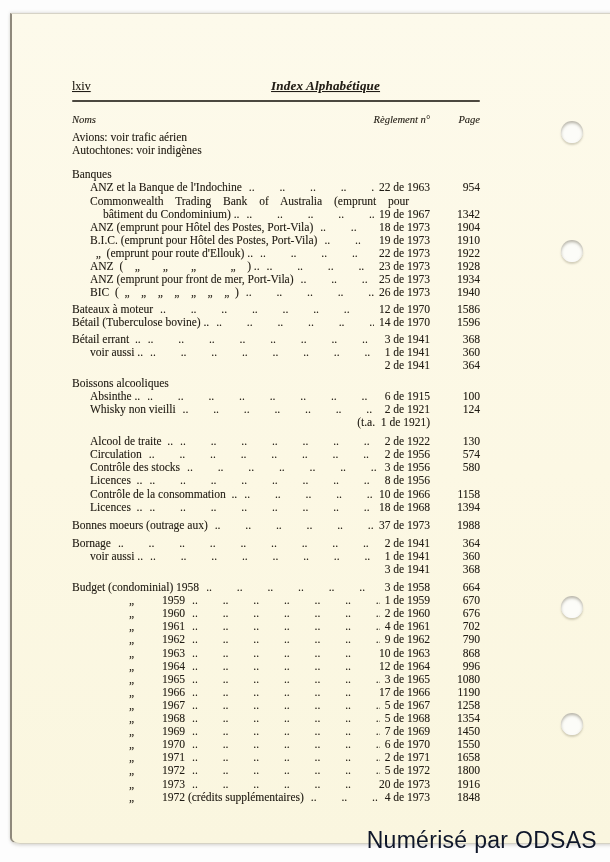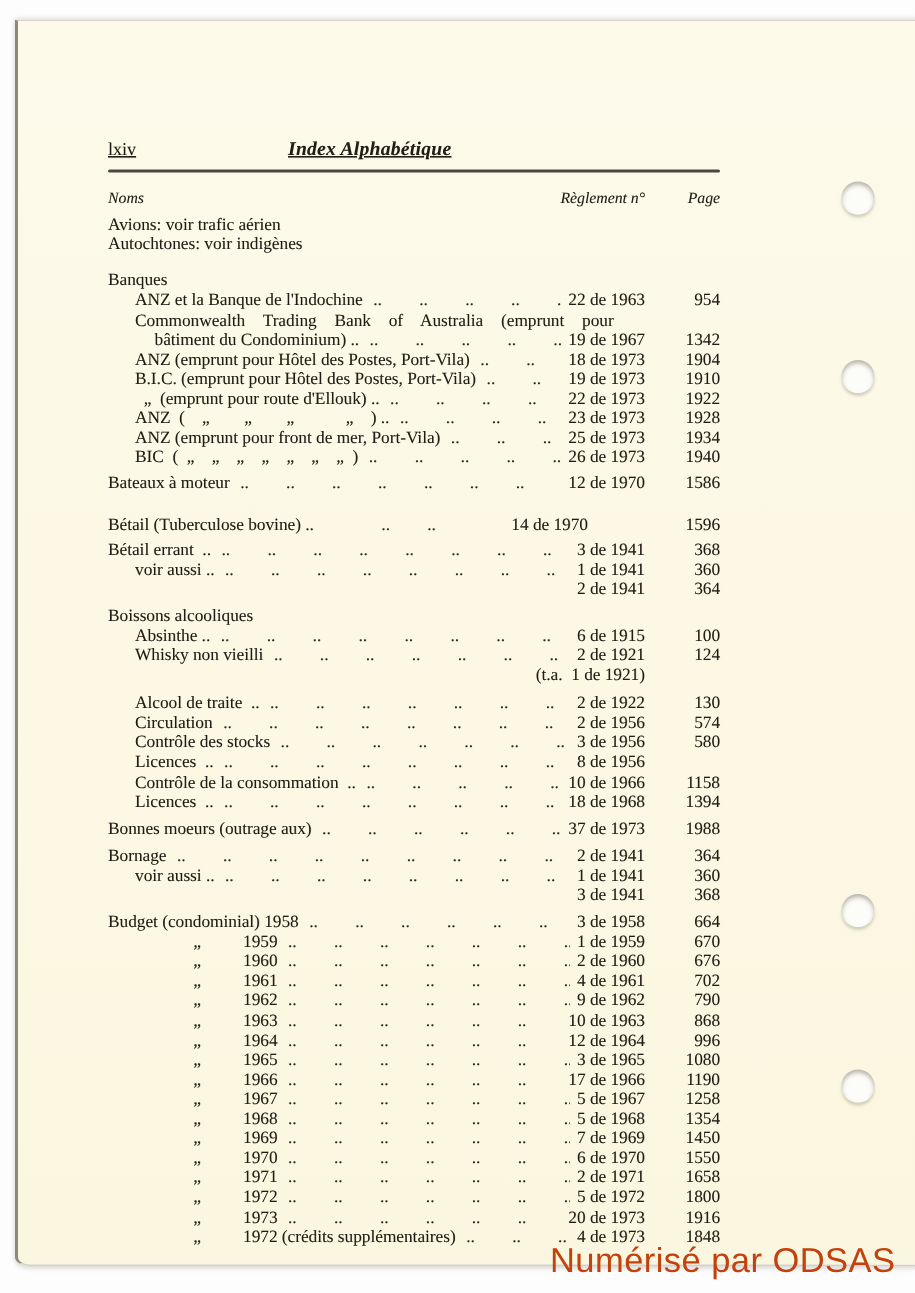--- a/index.html
+++ b/index.html
@@ -17,21 +17,21 @@
     box-shadow:0 -1px 3px rgba(150,148,140,.25), 0 2px 3px rgba(150,148,140,.25);
   }
   .content{
     position:absolute;left:60px;top:65px;width:408px;
     color:#211d16;
     font-size:11.5px;line-height:13.1px;
     text-shadow:0.2px 0.2px 0 rgba(60,50,30,.35);
   }
   .thead{display:flex;align-items:baseline;text-decoration:underline;}
   .folio{width:120px;font-size:12px;}
-  .title{flex:1;text-align:left;font-style:italic;font-weight:600;font-size:13px;letter-spacing:.2px;margin-top:13px;}
+  .title{flex:1;text-align:right;font-style:italic;font-weight:600;font-size:13px;letter-spacing:.2px;}
   .tspacer{width:100px;}
   .rule{height:2px;background:#332f27;opacity:.88;margin:7px 0 11px 0;border-radius:1px;}
   .row{display:flex;align-items:baseline;white-space:pre;}
   .cols{font-style:italic;font-size:10.5px;margin-bottom:3px;}
   .ind1{padding-left:18px;}
   .ind2{padding-left:31px;}
   .name{flex:none;}
   .just{word-spacing:9px;}
   .ditto{width:70px;text-align:right;padding-right:8px;box-sizing:border-box;}
   .year{padding-left:20px;}
@@ -39,21 +39,21 @@
   .reg{margin-left:auto;white-space:pre;}
   .pg{width:50px;text-align:right;flex:none;}
   .hole{
     position:absolute;width:22px;height:22px;border-radius:50%;
     background:#fcfcf8;left:549px;
     box-shadow:inset 0 2px 3px rgba(115,110,90,.5), inset 0 -1px 1px rgba(255,255,255,.9), 0 2px 2px rgba(150,145,120,.4);
   }
   .credit{
     position:absolute;right:13px;top:827px;
     font-family:"Liberation Sans","DejaVu Sans",sans-serif;
-    font-size:23px;color:#c2410c;letter-spacing:.3px;
+    font-size:23px;color:#0f172a;letter-spacing:.3px;
   }
 </style>
 </head>
 <body>
 
 <div class="page">
   <div class="content">
     <div class="thead">
         <span class="folio">lxiv</span>
         <span class="title">Index Alphabétique</span>
@@ -68,21 +68,21 @@
         <div class="row ind1"><span class="name">ANZ et la Banque de l'Indochine</span><span class="leader">.. .. .. .. .. .. .. .. .. .. .. .. .. ..</span><span class="reg">22 de 1963</span><span class="pg">954</span></div>
         <div class="row ind1"><span class="name just">Commonwealth Trading Bank of Australia (emprunt pour</span><span class="leader"></span><span class="reg"></span><span class="pg"></span></div>
         <div class="row ind2"><span class="name">bâtiment du Condominium) ..</span><span class="leader">.. .. .. .. .. .. .. .. .. .. .. .. .. ..</span><span class="reg">19 de 1967</span><span class="pg">1342</span></div>
         <div class="row ind1"><span class="name">ANZ (emprunt pour Hôtel des Postes, Port-Vila)</span><span class="leader">.. .. .. .. .. .. .. .. .. .. .. .. .. ..</span><span class="reg">18 de 1973</span><span class="pg">1904</span></div>
         <div class="row ind1"><span class="name">B.I.C. (emprunt pour Hôtel des Postes, Port-Vila)</span><span class="leader">.. .. .. .. .. .. .. .. .. .. .. .. .. ..</span><span class="reg">19 de 1973</span><span class="pg">1910</span></div>
         <div class="row ind1"><span class="name"> „ (emprunt pour route d'Ellouk) ..</span><span class="leader">.. .. .. .. .. .. .. .. .. .. .. .. .. ..</span><span class="reg">22 de 1973</span><span class="pg">1922</span></div>
         <div class="row ind1"><span class="name">ANZ  ( „  „  „   „ ) ..</span><span class="leader">.. .. .. .. .. .. .. .. .. .. .. .. .. ..</span><span class="reg">23 de 1973</span><span class="pg">1928</span></div>
         <div class="row ind1"><span class="name">ANZ (emprunt pour front de mer, Port-Vila)</span><span class="leader">.. .. .. .. .. .. .. .. .. .. .. .. .. ..</span><span class="reg">25 de 1973</span><span class="pg">1934</span></div>
         <div class="row ind1"><span class="name">BIC  ( „ „ „ „ „ „ „ )</span><span class="leader">.. .. .. .. .. .. .. .. .. .. .. .. .. ..</span><span class="reg">26 de 1973</span><span class="pg">1940</span></div>
         <div class="row" style="margin-top: 4px;"><span class="name">Bateaux à moteur</span><span class="leader">.. .. .. .. .. .. .. .. .. .. .. .. .. ..</span><span class="reg">12 de 1970</span><span class="pg">1586</span></div>
-        <div class="row" style="margin-top: 15px; gap: 38px;"><span class="name">Bétail (Tuberculose bovine) ..</span><span class="leader">.. .. .. .. .. .. .. .. .. .. .. .. .. ..</span><span class="reg">14 de 1970</span><span class="pg">1596</span></div>
+        <div class="row" style="margin-top: 0;"><span class="name">Bétail (Tuberculose bovine) ..</span><span class="leader">.. .. .. .. .. .. .. .. .. .. .. .. .. ..</span><span class="reg">14 de 1970</span><span class="pg">1596</span></div>
         <div class="row" style="margin-top: 3px;"><span class="name">Bétail errant  ..</span><span class="leader">.. .. .. .. .. .. .. .. .. .. .. .. .. ..</span><span class="reg">3 de 1941</span><span class="pg">368</span></div>
         <div class="row ind1"><span class="name">voir aussi ..</span><span class="leader">.. .. .. .. .. .. .. .. .. .. .. .. .. ..</span><span class="reg">1 de 1941</span><span class="pg">360</span></div>
         <div class="row"><span class="leader"></span><span class="reg">2 de 1941</span><span class="pg">364</span></div>
         <div class="row" style="margin-top: 5px;"><span class="name">Boissons alcooliques</span><span class="leader"></span><span class="reg"></span><span class="pg"></span></div>
         <div class="row ind1"><span class="name">Absinthe ..</span><span class="leader">.. .. .. .. .. .. .. .. .. .. .. .. .. ..</span><span class="reg">6 de 1915</span><span class="pg">100</span></div>
         <div class="row ind1"><span class="name">Whisky non vieilli</span><span class="leader">.. .. .. .. .. .. .. .. .. .. .. .. .. ..</span><span class="reg">2 de 1921</span><span class="pg">124</span></div>
         <div class="row"><span class="leader"></span><span class="reg">(t.a. 1 de 1921)</span><span class="pg"></span></div>
         <div class="row ind1" style="margin-top: 6px;"><span class="name">Alcool de traite  ..</span><span class="leader">.. .. .. .. .. .. .. .. .. .. .. .. .. ..</span><span class="reg">2 de 1922</span><span class="pg">130</span></div>
         <div class="row ind1"><span class="name">Circulation</span><span class="leader">.. .. .. .. .. .. .. .. .. .. .. .. .. ..</span><span class="reg">2 de 1956</span><span class="pg">574</span></div>
         <div class="row ind1"><span class="name">Contrôle des stocks</span><span class="leader">.. .. .. .. .. .. .. .. .. .. .. .. .. ..</span><span class="reg">3 de 1956</span><span class="pg">580</span></div>

